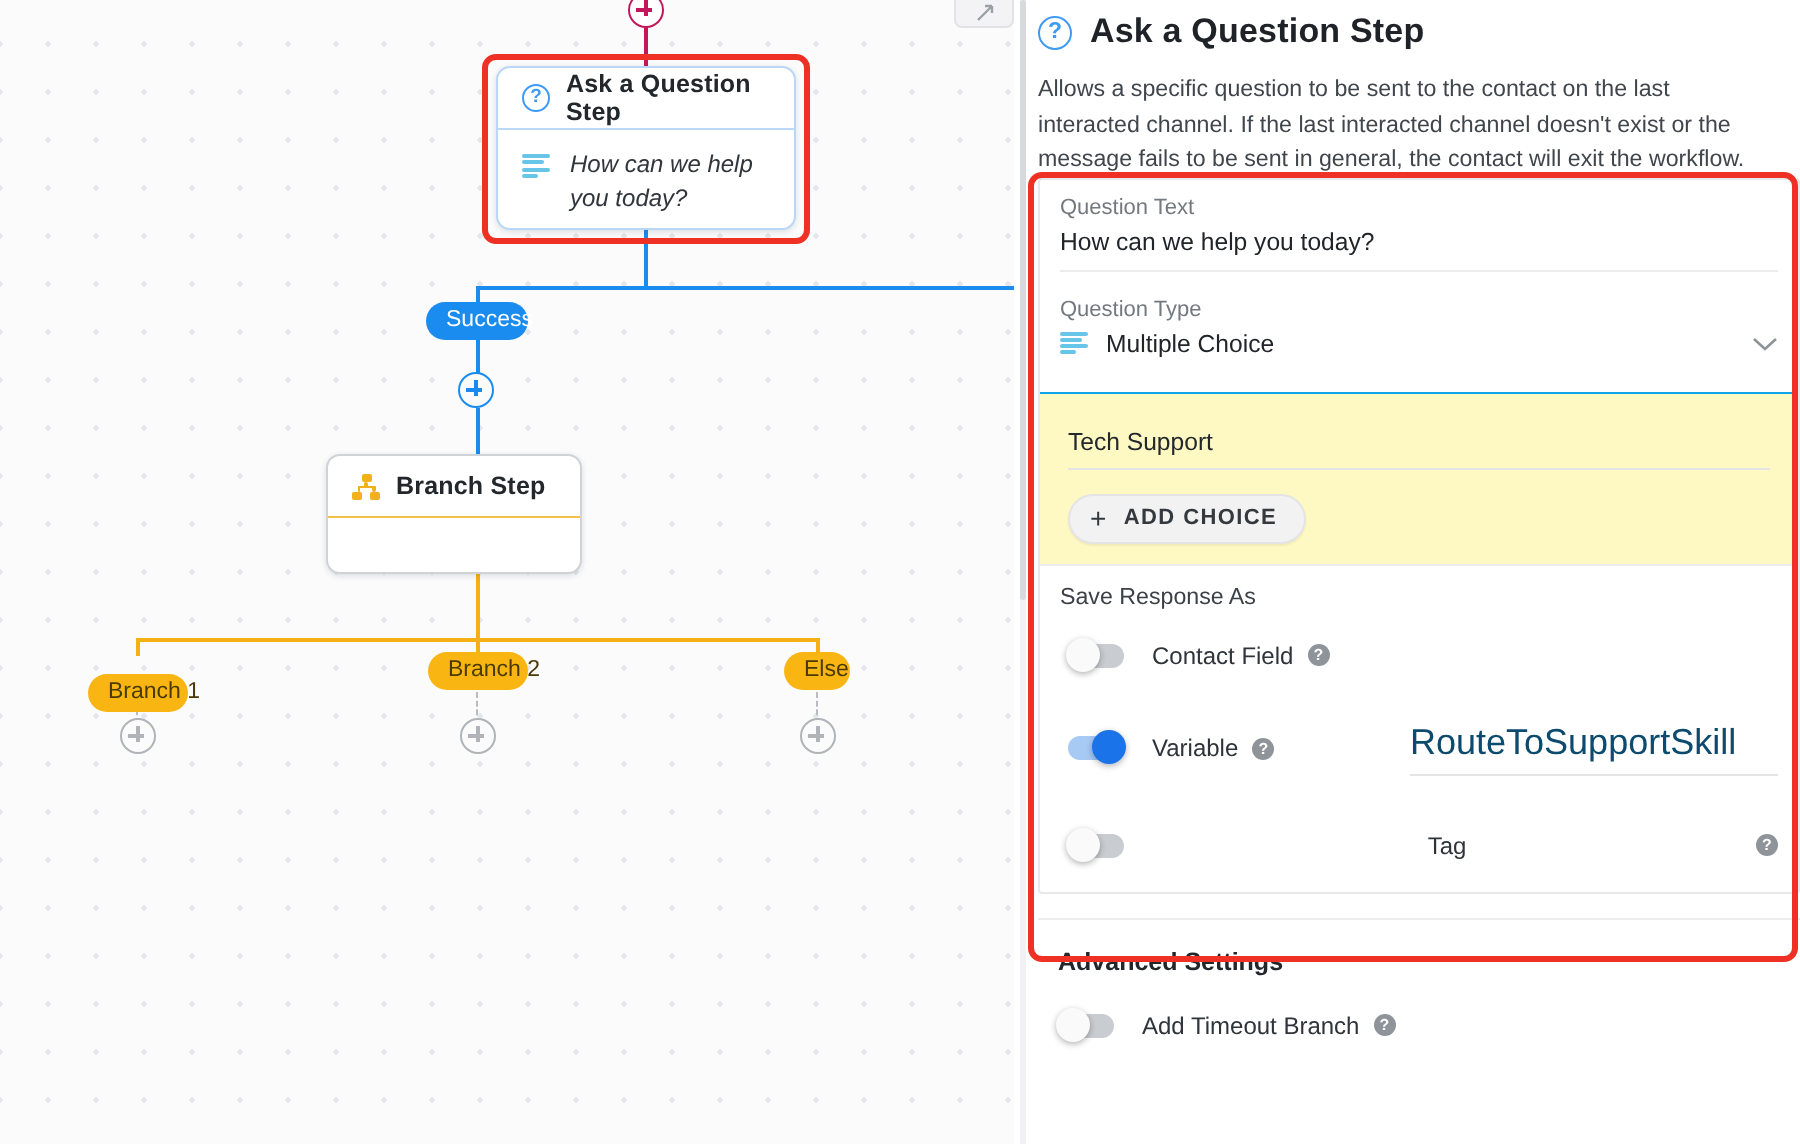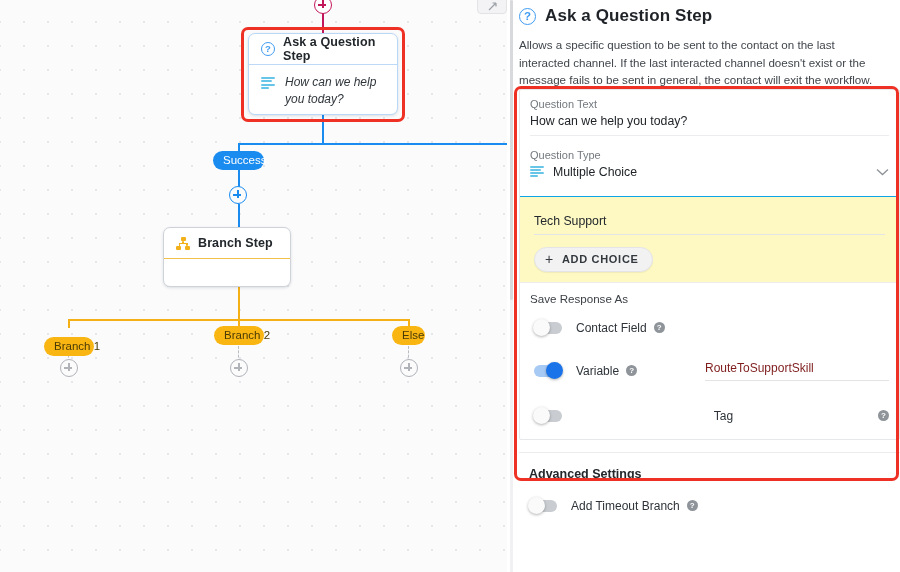--- a/index.html
+++ b/index.html
@@ -379,22 +379,22 @@
     font-size: 8px;
     line-height: 11px;
     text-align: center;
     margin-left: 7px;
     vertical-align: 1px;
     font-weight: 700;
   }
   .toggle-value {
     margin-left: auto;
     width: 184px;
-    font-size: 12px;
-    color: #7f1d1d;
+    font-size: 18px;
+    color: #0c4a6e;
     border-bottom: 1px solid #e3e4e6;
     padding-bottom: 5px;
   }
   .panel-divider {
     border-top: 1px solid #ececee;
     margin-top: 10px;
   }
   .adv-title {
     font-size: 12.5px;
     font-weight: 700;

